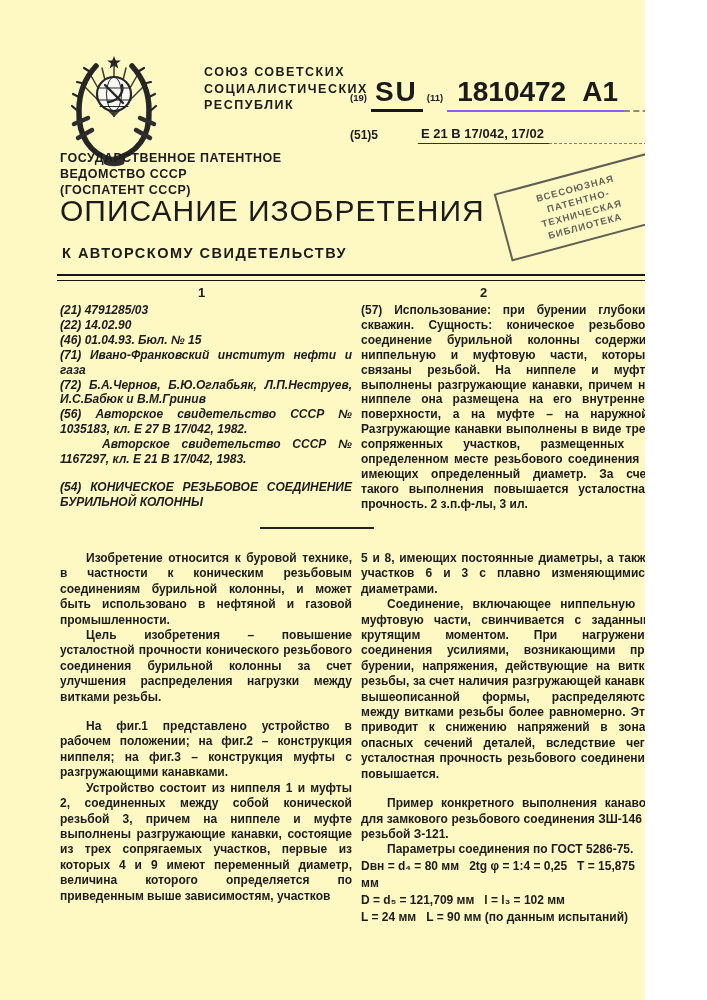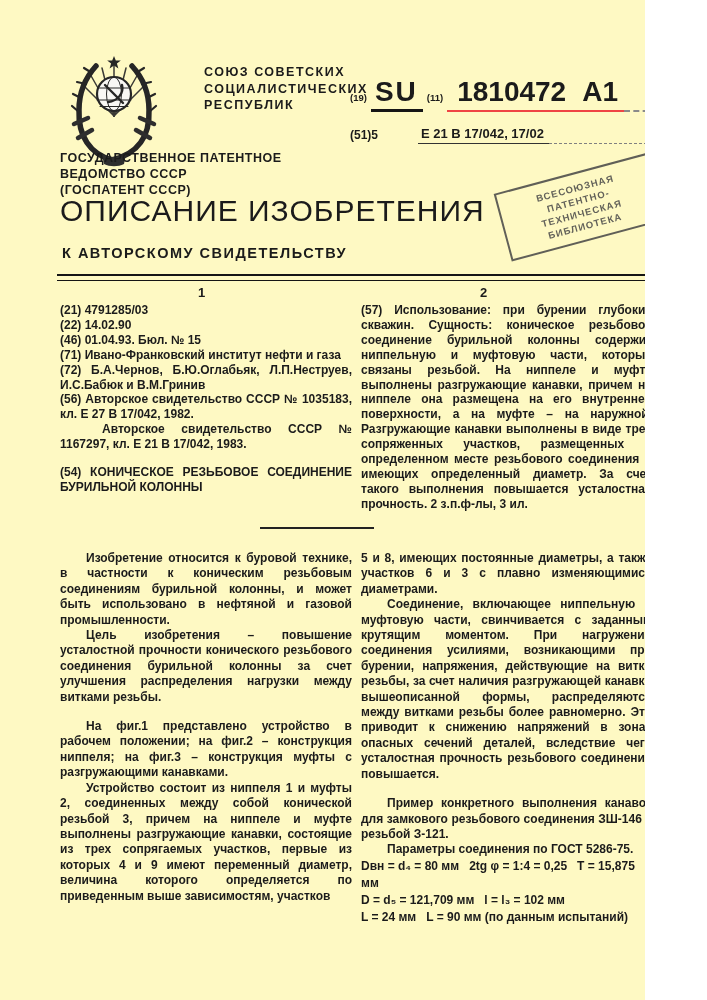--- a/index.html
+++ b/index.html
@@ -7,41 +7,41 @@
     position:relative;width:645px;height:1000px;overflow:hidden;
     background:#fef9c3;color:#1b1b1b;
     font-family:"Liberation Sans",sans-serif;
   }
   .abs{position:absolute;}
   
   .union{left:204px;top:64px;font-size:12.5px;line-height:16.5px;font-weight:700;letter-spacing:1.5px;}
   .su-line{left:350px;top:76px;display:flex;align-items:baseline;}
   .code-small{font-size:9.5px;font-weight:700;}
   .su-big{font-size:28px;font-weight:700;letter-spacing:2px;border-bottom:3px solid #161616;padding:0 5px 1px 4px;margin:0 4px;}
-  .num-group{font-size:28px;font-weight:700;border-bottom:2px solid #ef4444;padding:0 6px 2px 10px;margin-left:4px;white-space:nowrap;}
+  .num-group{font-size:28px;font-weight:700;border-bottom:2px solid #8b5cf6;padding:0 6px 2px 10px;margin-left:4px;white-space:nowrap;}
   .num-group .kind{margin-left:16px;}
   .num-fill{width:34px;border-bottom:2px dashed #8a8a8a;align-self:flex-end;}
   .ipc-line{left:350px;top:126px;width:302px;display:flex;align-items:flex-end;}
   .code51{font-size:12px;font-weight:700;margin-right:8px;padding-bottom:2px;}
   .ipc-text{font-size:13px;font-weight:700;border-bottom:1.5px solid #333;padding:0 5px 2px 3px;white-space:nowrap;margin-left:32px;}
   .ipc-fill{flex:1;border-bottom:1.5px dashed #808080;}
   .office{left:60px;top:150px;font-size:12.5px;line-height:16px;font-weight:700;letter-spacing:0.5px;}
   .main-title{left:60px;top:194px;font-size:30px;font-weight:400;letter-spacing:1px;white-space:nowrap;}
   .subtitle{left:62px;top:245px;font-size:14.5px;font-weight:700;letter-spacing:1.5px;white-space:nowrap;}
   .stamp{
     left:500px;top:172px;width:160px;transform:rotate(-15deg);
     border:2.5px solid #454545;padding:7px 5px;text-align:center;color:#474747;opacity:.85;box-sizing:border-box;
   }
   .stamp-line{font-size:9.5px;font-weight:700;letter-spacing:1px;line-height:13px;}
   .double-rule{left:57px;top:274px;width:594px;height:4px;border-top:2.5px solid #151515;border-bottom:1px solid #151515;}
   .colnum{font-size:13px;font-weight:700;}
   
   .biblio{left:60px;top:303px;width:592px;display:flex;gap:9px;}
   .bcol{font-size:12px;line-height:14.9px;font-weight:700;text-align:justify;}
-  .bcol-left{width:292px;}
+  .bcol-left{width:292px;font-style:italic;}
   .bcol-right{width:291px;}
   .bcol p{margin:0;}
   .ref-indent{text-indent:42px;}
   .title54{margin-top:13px !important;}
   
   .divider{left:260px;top:527px;width:114px;border-top:2px solid #222;}
   
   .body{left:60px;top:551px;width:592px;display:flex;gap:9px;}
   .tcol{font-size:12px;line-height:15.4px;font-weight:700;text-align:justify;}
   .tcol-left{width:292px;}

